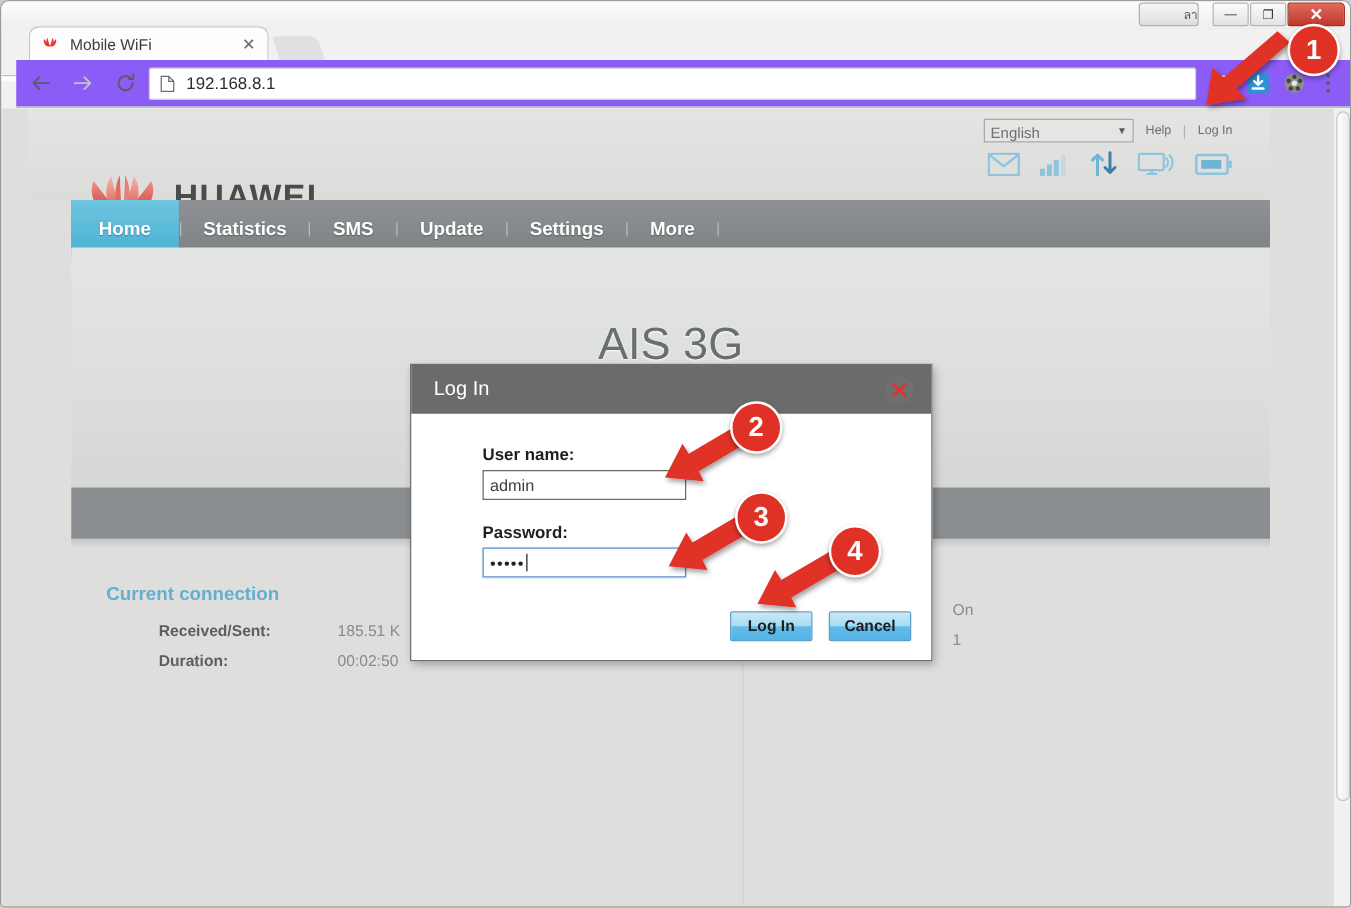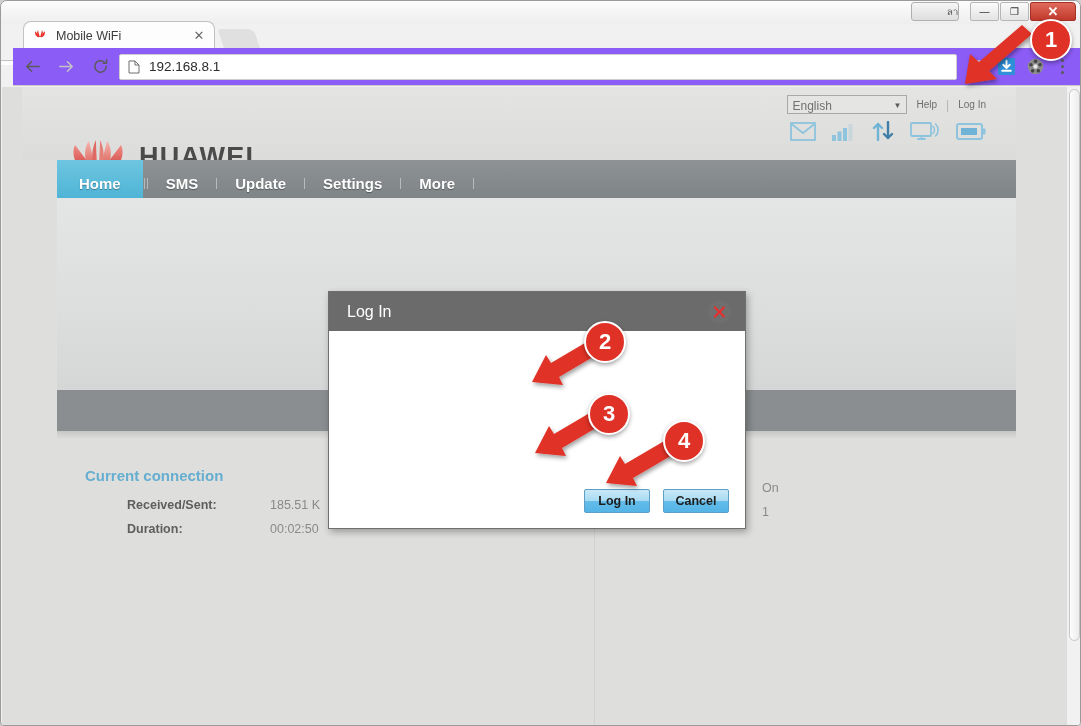--- a/index.html
+++ b/index.html
@@ -512,37 +512,39 @@
               <rect x="5" y="6" width="16" height="7" fill="#6fb3d6"></rect>
               <rect x="26.5" y="6.5" width="3" height="6" rx="1" fill="#8ec4de"></rect>
             </svg>
           </span>
         </div>
       </div>
 
       <div class="navbar">
         <div class="navitem active">Home</div>
         <div class="navsep"></div>
+        <div class="navitem">Statistics</div>
         <div class="navsep"></div>
         <div class="navitem">SMS</div>
         <div class="navsep"></div>
         <div class="navitem">Update</div>
         <div class="navsep"></div>
         <div class="navitem">Settings</div>
         <div class="navsep"></div>
         <div class="navitem">More</div>
         <div class="navsep"></div>
       </div>
 
       <div class="hero">
         <div class="hero-bars">
           <div class="hbar green" style="height:24px"></div>
           <div class="hbar" style="height:42px"></div>
           <div class="hbar" style="height:63px"></div>
         </div>
+        <div class="hero-title">AIS 3G</div>
       </div>
       <div class="hero-strip"></div>
       <div class="hero-strip-shadow"></div>
 
       <div class="info">
         <div class="info-divider"></div>
 
         <div class="info-col left">
           <div class="info-head">Current connection</div>
           <div class="info-row">
@@ -570,20 +572,32 @@
 
       <div class="modal">
         <div class="modal-head">
           <span class="modal-title">Log In</span>
           <span class="modal-close">
             <svg width="15" height="15" viewBox="0 0 15 15">
                 <path d="M3 3l9 9M12 3l-9 9" stroke="#e53030" stroke-width="2.2" stroke-linecap="round"></path>
               </svg>
           </span>
         </div>
+        <div class="modal-body">
+          <div class="field-label">User name:</div>
+          <input class="field-input" type="text" value="admin" style="">
+          <div class="field-gap"></div>
+          <div class="field-label">Password:</div>
+          <div class="field-input focused">
+            <span class="pw-dots">
+                <span>•••••</span>
+                <span class="caret"></span>
+              </span>
+          </div>
+        </div>
         <div class="modal-actions">
           <button class="btn">Log In</button>
           <button class="btn">Cancel</button>
         </div>
       </div>
 
     </div>
 
     <div class="scrollbar">
       <div class="scrollthumb"></div>

